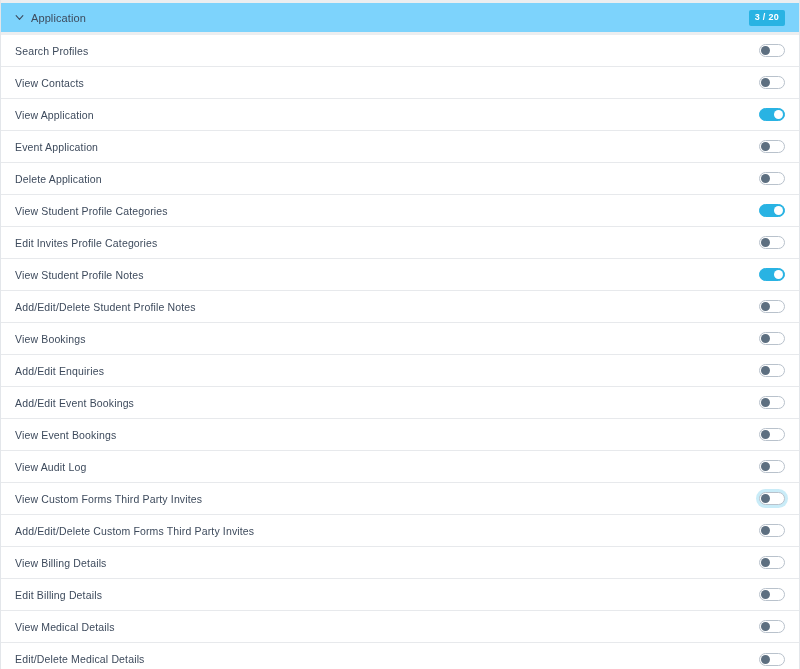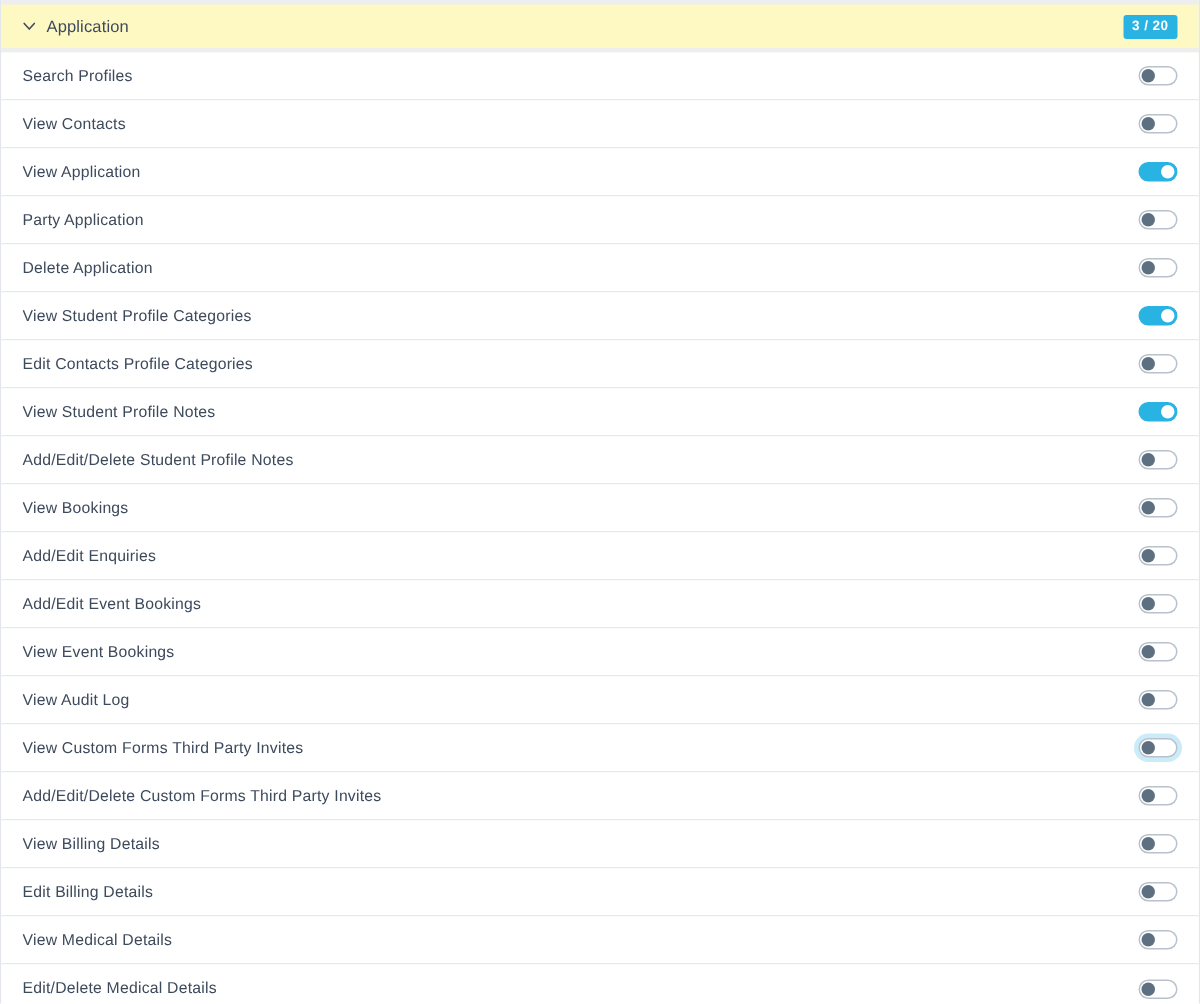--- a/index.html
+++ b/index.html
@@ -21,21 +21,21 @@
   .panel {
     width: 800px;
     border-left: 1px solid #e3e6ea;
     border-right: 1px solid #e3e6ea;
   }
 
   
   .group-header {
     position: relative;
     height: 35px;
-    background: #fef9c3;
+    background: #7dd3fc;
     border-top: 3px solid #eceef0;
     border-bottom: 3px solid #eceef0;
     display: flex;
     align-items: center;
     padding: 0 14px 0 14px;
   }
   .group-header-left {
     display: flex;
     align-items: center;
     gap: 7px;
@@ -158,39 +158,39 @@
           <span class="knob"></span>
         </span>
       </div>
       <div class="perm-row">
         <span class="perm-label">View Application</span>
         <span class="toggle on" role="switch" aria-checked="true">
           <span class="knob"></span>
         </span>
       </div>
       <div class="perm-row">
-        <span class="perm-label">Party Application</span>
+        <span class="perm-label">Event Application</span>
         <span class="toggle" role="switch" aria-checked="false">
           <span class="knob"></span>
         </span>
       </div>
       <div class="perm-row">
         <span class="perm-label">Delete Application</span>
         <span class="toggle" role="switch" aria-checked="false">
           <span class="knob"></span>
         </span>
       </div>
       <div class="perm-row">
         <span class="perm-label">View Student Profile Categories</span>
         <span class="toggle on" role="switch" aria-checked="true">
           <span class="knob"></span>
         </span>
       </div>
       <div class="perm-row">
-        <span class="perm-label">Edit Contacts Profile Categories</span>
+        <span class="perm-label">Edit Invites Profile Categories</span>
         <span class="toggle" role="switch" aria-checked="false">
           <span class="knob"></span>
         </span>
       </div>
       <div class="perm-row">
         <span class="perm-label">View Student Profile Notes</span>
         <span class="toggle on" role="switch" aria-checked="true">
           <span class="knob"></span>
         </span>
       </div>

